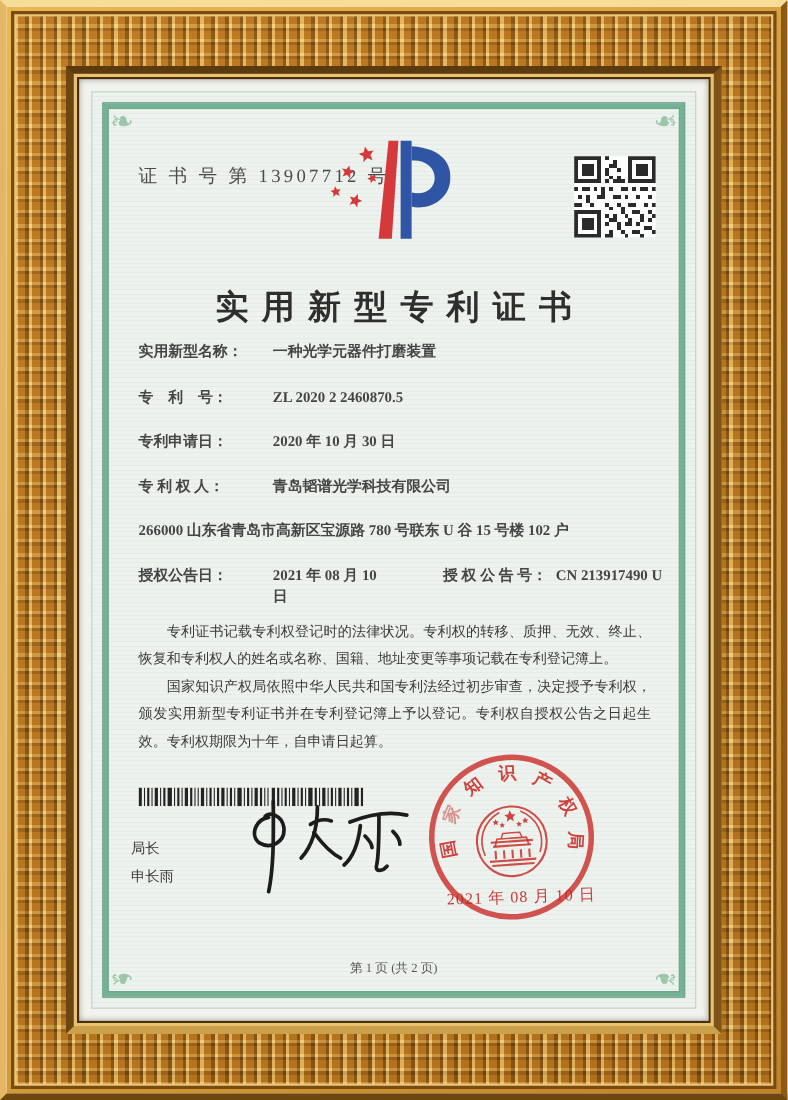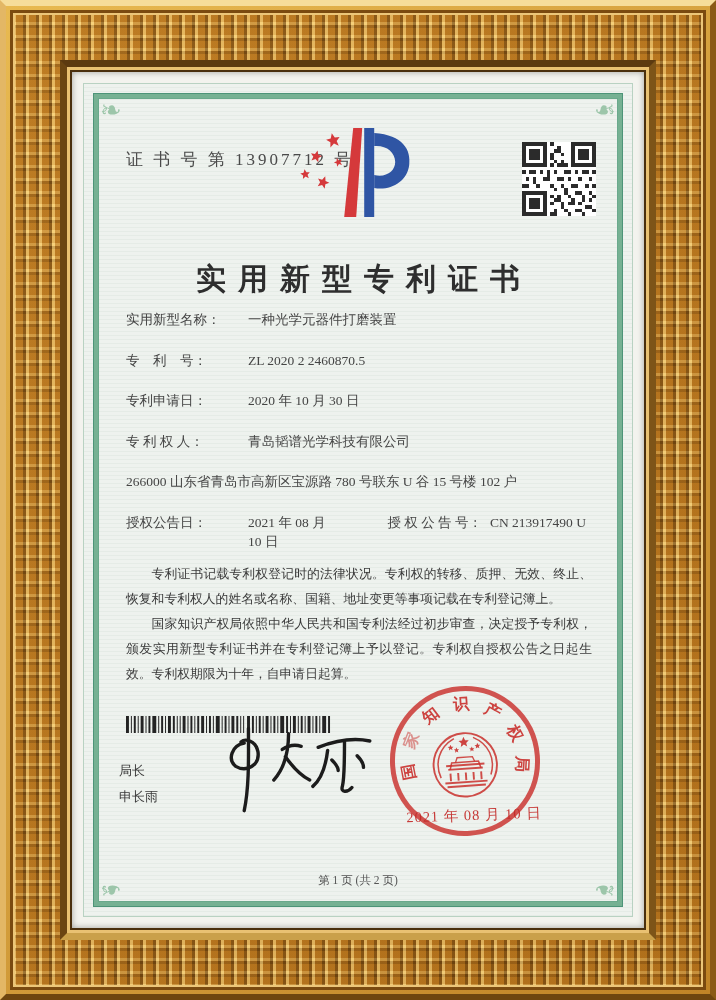--- a/index.html
+++ b/index.html
@@ -55,21 +55,21 @@
   .inner{position:absolute;inset:0;padding:0;color:#3c3c3c;}
 
   
   .cert-no{position:absolute;top:54px;left:32px;font-size:17px;letter-spacing:3px;color:#4a4a4a;}
   .logo{position:absolute;top:26px;left:50%;transform:translateX(-4%);margin-left:-60px;}
   .qr{position:absolute;top:48px;right:26px;width:74px;height:74px;}
   .title{position:absolute;top:132px;width:100%;text-align:center;
     font-size:30px;font-weight:bold;letter-spacing:12px;color:#2e2e2e;text-indent:12px;margin-top:33px;}
 
   
-  .fields{position:absolute;top:216px;left:32px;right:36px;font-size:13.5px;color:#454545;}
+  .fields{position:absolute;top:216px;left:32px;right:20px;font-size:13.5px;color:#454545;font-weight:bold;}
   .frow{display:flex;margin-bottom:21px;line-height:1.45;}
   .flabel{flex:0 0 122px;white-space:nowrap;}
   .fvalue{flex:1;}
   .grant-row{display:flex;margin-top:2px;}
   .grant-row .pair2{margin-left:58px;white-space:nowrap;}
 
   
   .paras{position:absolute;top:468px;left:32px;right:30px;
     font-size:12.8px;line-height:1.95;color:#3a3a3a;text-align:justify;}
   .paras p{margin:0;text-indent:2em;}

